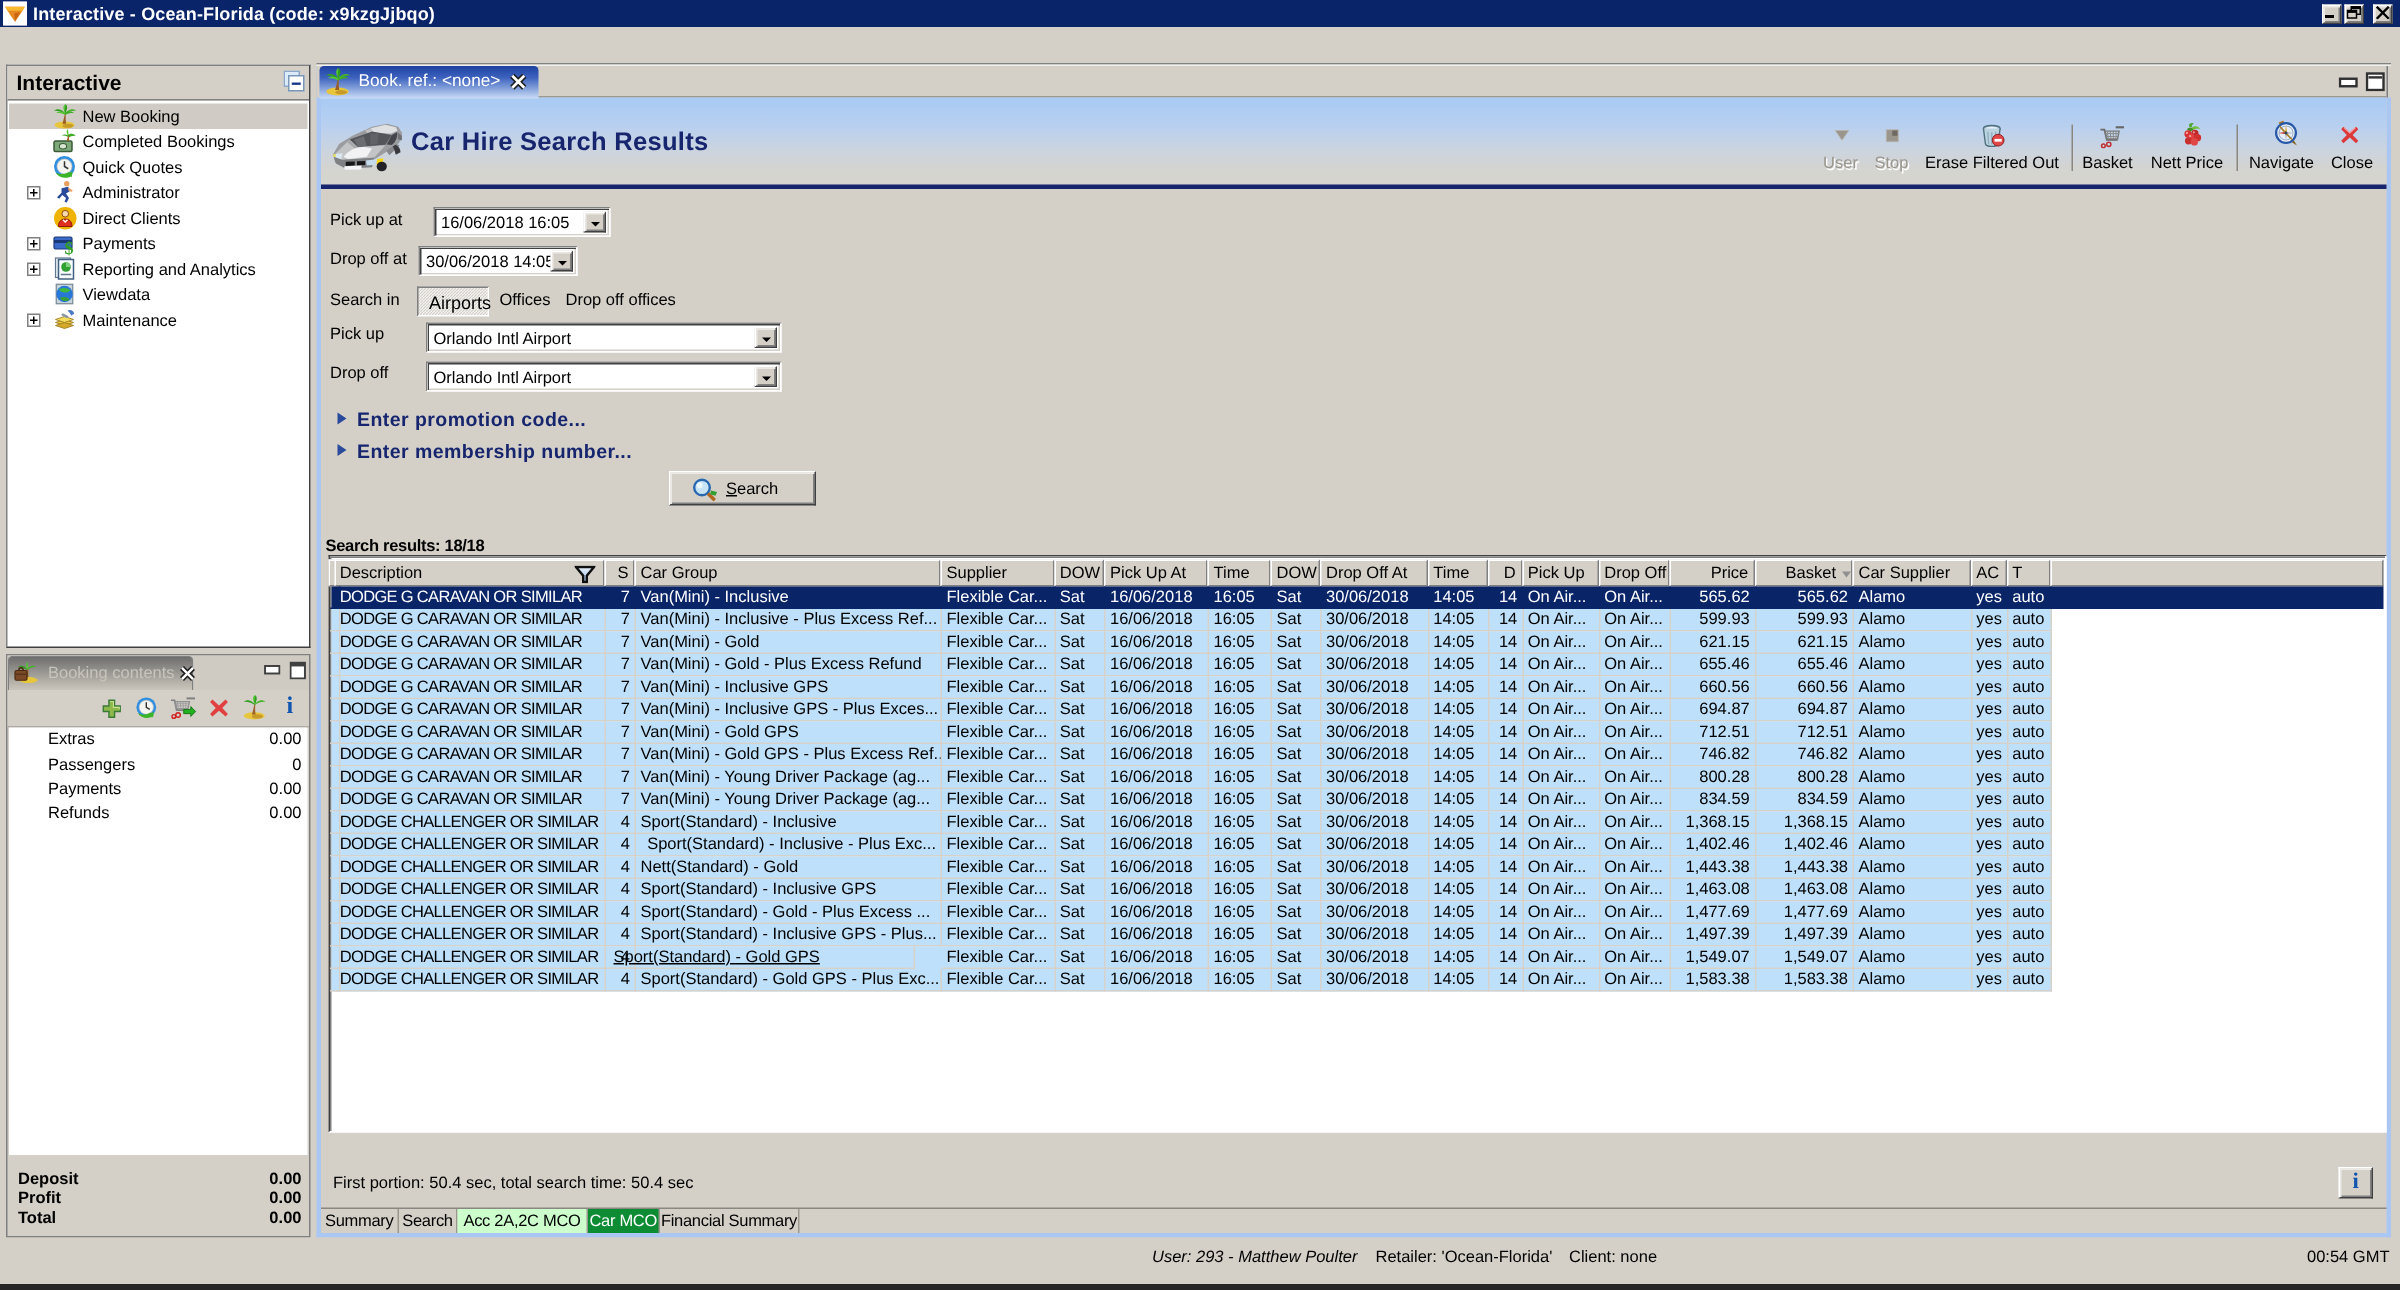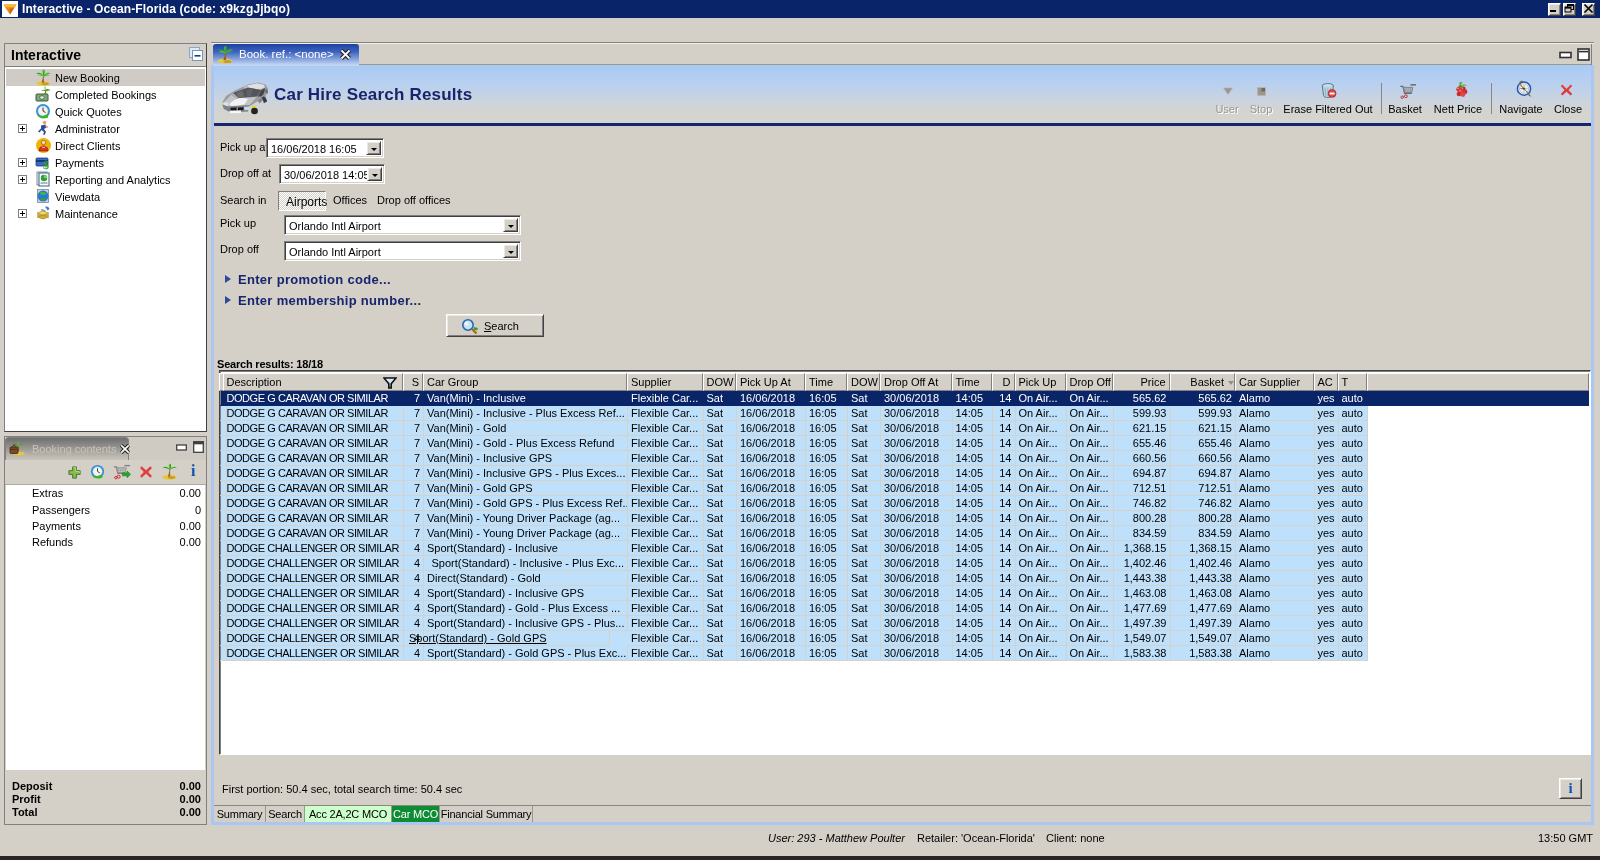--- a/index.html
+++ b/index.html
@@ -453,21 +453,21 @@
 <div class="tbbtn" style="left:1334px;width:40px;">
           <span style="position:absolute;left:12px;top:6px;"><svg width="13" height="14" viewBox="0 0 16 16">
               <path d="M2.8 1.2 L8 6 L13.2 1.2 L15 3.2 L10.4 8 L15 12.8 L13.2 14.8 L8 10 L2.8 14.8 L1 12.8 L5.6 8 L1 3.2 Z" fill="#DC3A3A"></path>
               <path d="M3.4 2 L8 6.3 L12.6 2" fill="none" stroke="#F2A0A0" stroke-width="1"></path>
             </svg></span>
           <span class="cap">Close</span>
         </div>
     </div>
     <div id="formarea">
 <div class="flabel" style="left:6px;top:97px;">Pick up at</div>
-<div class="combo" style="left:52px;top:94px;width:118px;">
+<div class="combo" style="left:75px;top:94px;width:118px;">
           <span class="txt">16/06/2018 16:05</span>
           <span class="btn"></span>
         </div>
 <div class="flabel" style="left:6px;top:123px;">Drop off at</div>
 <div class="combo" style="left:65px;top:120px;width:106px;">
           <span class="txt">30/06/2018 14:05</span>
           <span class="btn"></span>
         </div>
 <div class="flabel" style="left:6px;top:150px;">Search in</div>
 <div style="position:absolute;left:64px;top:147px;width:48px;height:20px;background:#D4D0C8;background-image:linear-gradient(45deg,#fff 25%,transparent 25%,transparent 75%,#fff 75%),linear-gradient(45deg,#fff 25%,transparent 25%,transparent 75%,#fff 75%);background-size:2px 2px;background-position:0 0,1px 1px;border:1px solid;border-color:#808080 #fff #fff #808080;">
@@ -778,21 +778,21 @@
         <span class="gcell r" style="left:893.0px; width:56.5px;">1,402.46</span>
         <span class="gcell r" style="left:949.5px; width:65.5px;">1,402.46</span>
         <span class="gcell" style="left:1015.0px; width:78.5px;">Alamo</span>
         <span class="gcell" style="left:1093.5px; width:24.0px;">yes</span>
         <span class="gcell" style="left:1117.5px; width:29.5px;">auto</span>
       </div>
 <div class="grow" style="top:200px;">
         <span class="gcell" style="left:-1.0px; width:3.5px;"></span>
         <span class="gcell" style="left:2.5px; width:180.5px; letter-spacing:-0.45px;">DODGE CHALLENGER OR SIMILAR</span>
         <span class="gcell r" style="left:183.0px; width:20px;">4</span>
-        <span class="gcell" style="left:203.0px; width:204px;">Direct(Standard) - Gold</span>
+        <span class="gcell" style="left:203.0px; width:204px;">Nett(Standard) - Gold</span>
         <span class="gcell" style="left:407.0px; width:75.5px;">Flexible Car...</span>
         <span class="gcell" style="left:482.5px; width:33.5px;">Sat</span>
         <span class="gcell" style="left:516.0px; width:69px;">16/06/2018</span>
         <span class="gcell" style="left:585.0px; width:42px;">16:05</span>
         <span class="gcell" style="left:627.0px; width:33px;">Sat</span>
         <span class="gcell" style="left:660.0px; width:71.5px;">30/06/2018</span>
         <span class="gcell" style="left:731.5px; width:40.5px;">14:05</span>
         <span class="gcell r" style="left:772.0px; width:22.5px;">14</span>
         <span class="gcell" style="left:794.5px; width:51.0px;">On Air...</span>
         <span class="gcell" style="left:845.5px; width:47.5px;">On Air...</span>
@@ -919,17 +919,17 @@
 
   <div id="infobtn">i</div>
   <div class="abs" style="left:211px;top:44px;width:3px;height:21px;background:#D4D0C8;"></div>
   <div class="abs" style="left:1591px;top:44px;width:3px;height:21px;background:#D4D0C8;"></div>
   <div class="abs" style="left:1591px;top:44px;width:1px;height:21px;background:#808080;"></div>
 
   <div id="statusbar">
     <span style="position:absolute; left:768px; top:7px;font-style:italic;">User: 293 - Matthew Poulter</span>
     <span style="position:absolute; left:917px; top:7px;">Retailer: 'Ocean-Florida'</span>
     <span style="position:absolute; left:1046px; top:7px;">Client: none</span>
-    <span style="position:absolute; left:1538px; top:7px;">13:50 GMT</span>
+    <span style="position:absolute; left:1538px; top:7px;">00:54 GMT</span>
   </div>
   <div id="bottomstrip"></div>
 
 </div>
 
 </body></html>

